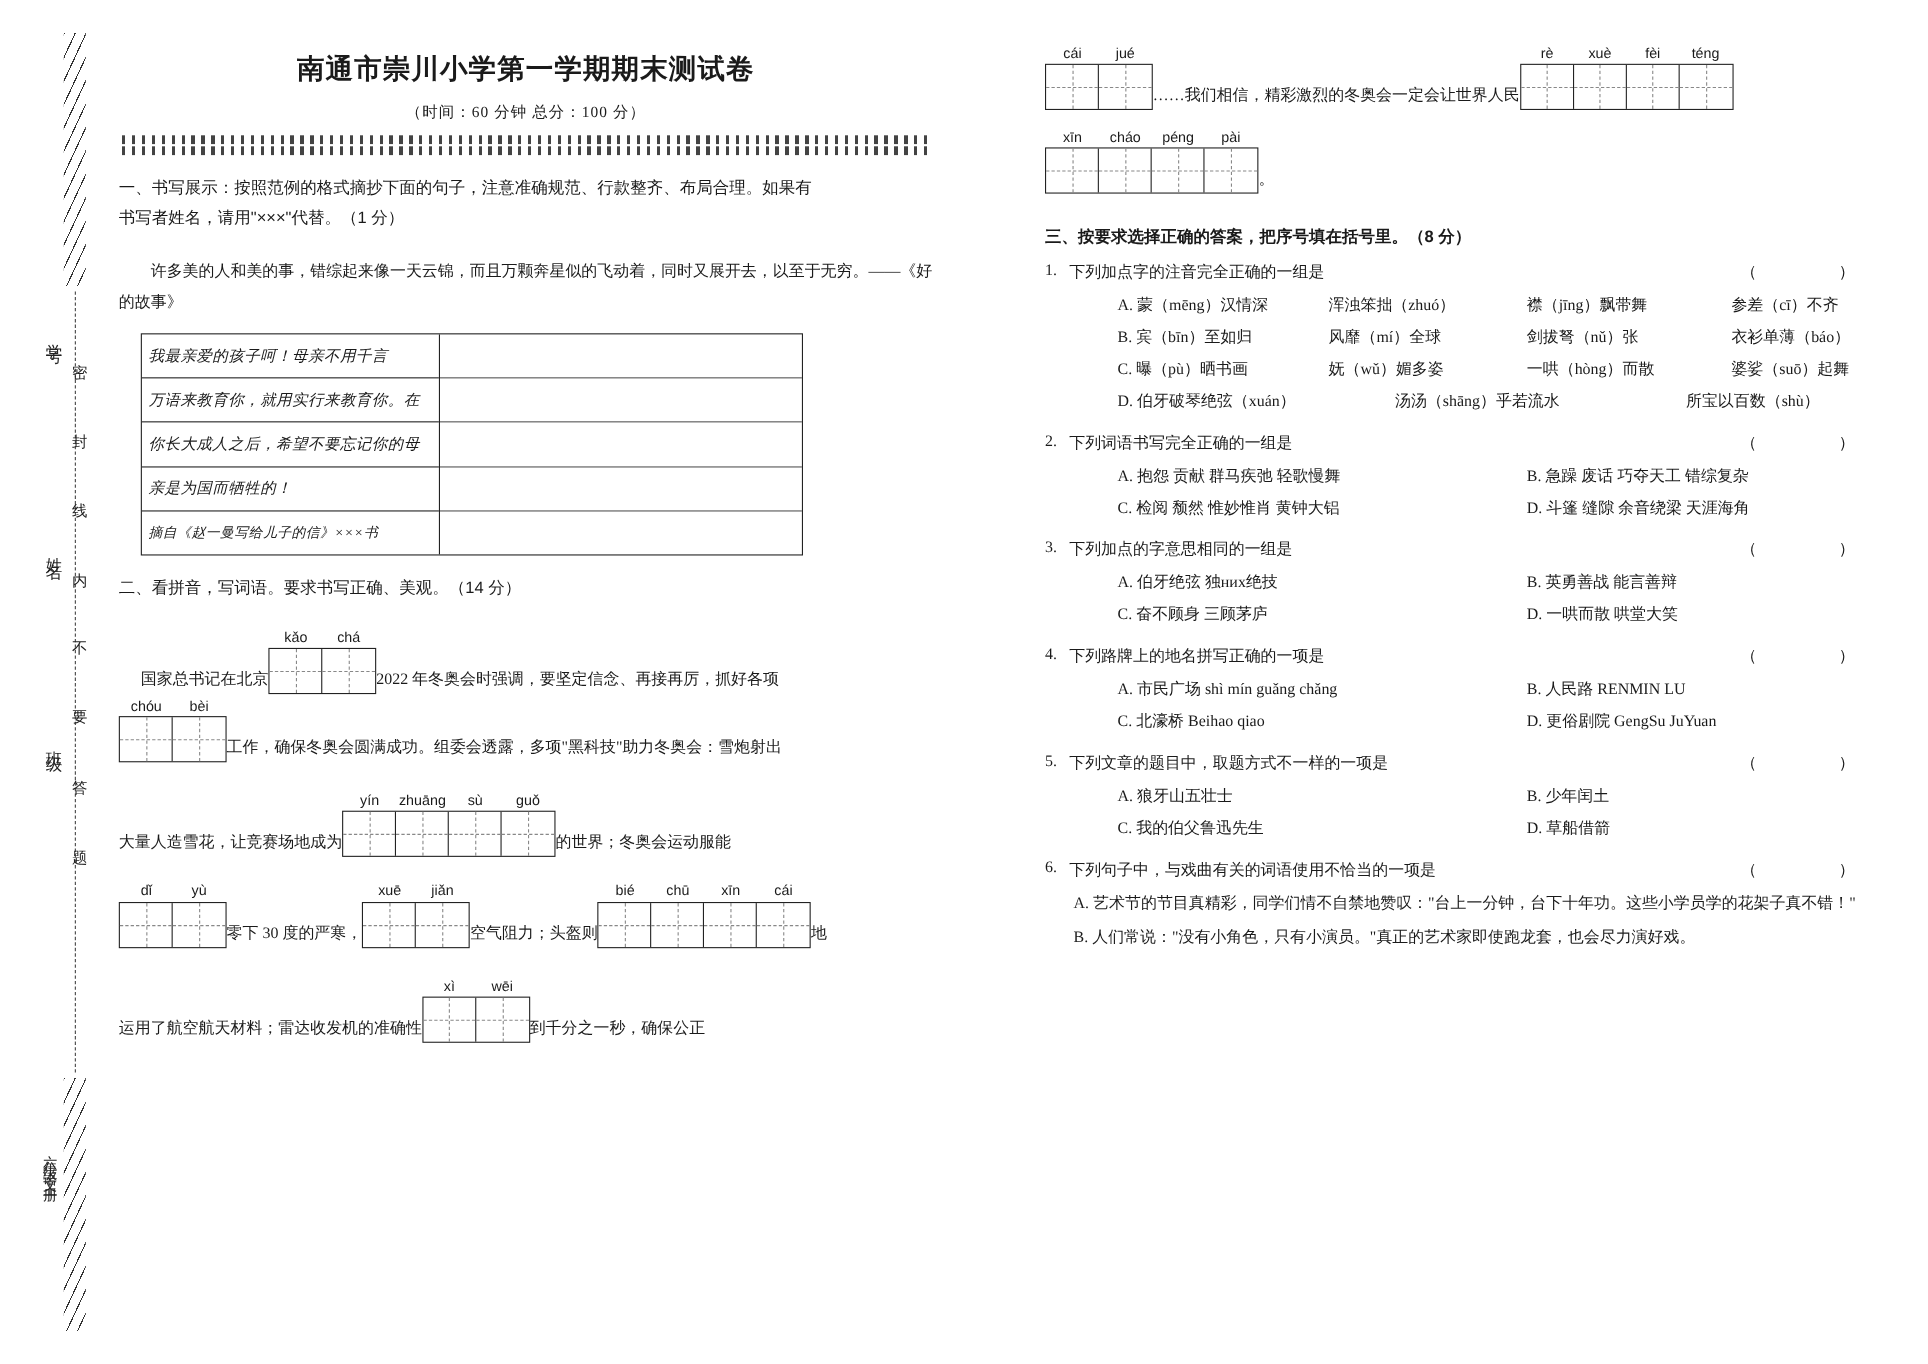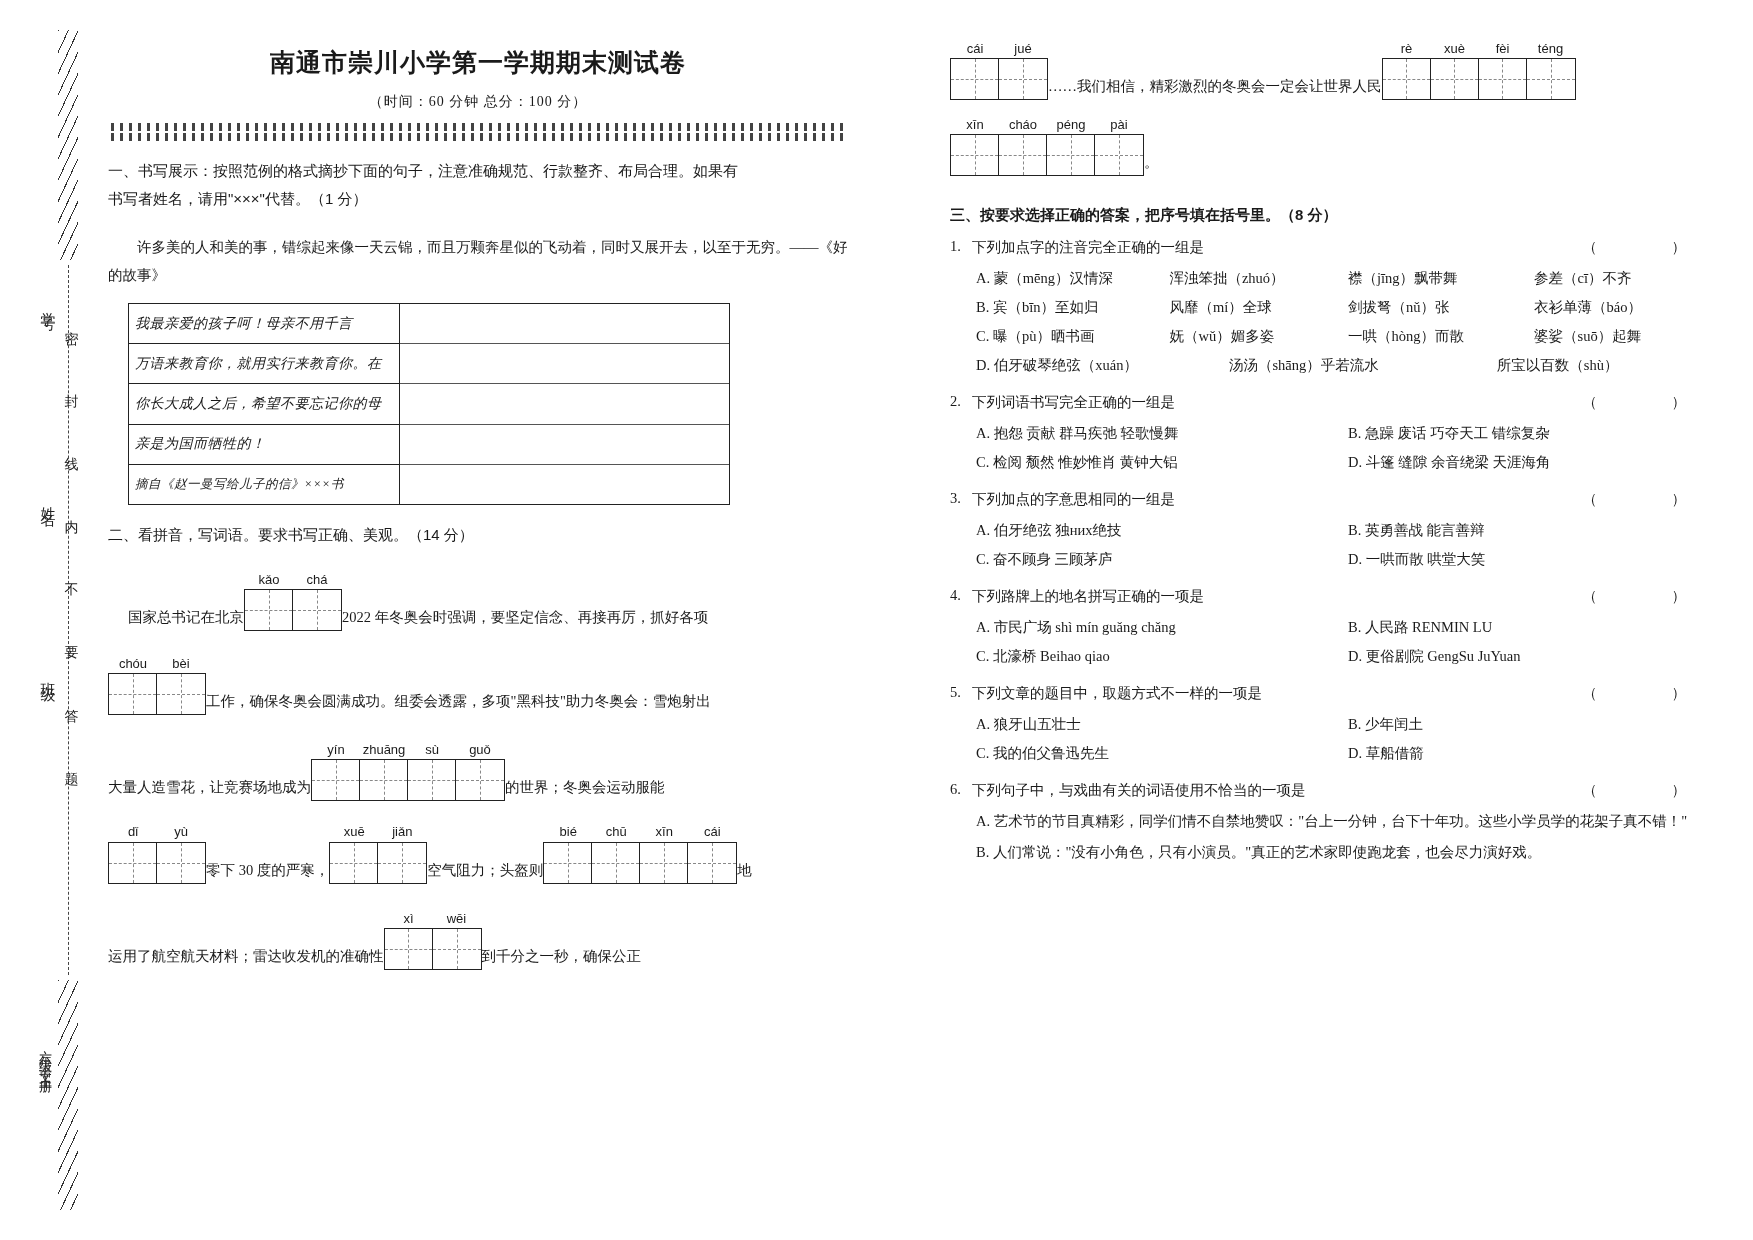--- a/index.html
+++ b/index.html
@@ -239,20 +239,21 @@
   }
   .optrow {
     display: flex;
     font-size: 14.5px;
     line-height: 2.0;
   }
   .optrow .o {
     width: 50%;
     box-sizing: border-box;
     padding-right: 8px;
+    margin-left: 40px;
   }
   .opt-wide { font-size: 14.5px; line-height: 2.0; padding-left: 26px; }
 </style>
 </head>
 <body>
 
 <div class="page">
 
   <div class="binding">
     <div class="hatch"></div>
@@ -303,21 +304,21 @@
           <span>chá</span>
         </div>
         <div class="cells">
             <div class="cell"></div>
             <div class="cell"></div>
           </div>
       </div>
       <div class="txt">2022 年冬奥会时强调，要坚定信念、再接再厉，抓好各项</div>
     </div>
 
-    <div class="flowline" style="margin-top:24px;">
+    <div class="flowline" style="margin-top:2px;">
       <div class="pygroup">
         <div class="pyrow">
           <span>chóu</span>
           <span>bèi</span>
         </div>
         <div class="cells">
             <div class="cell"></div>
             <div class="cell"></div>
           </div>
       </div>

